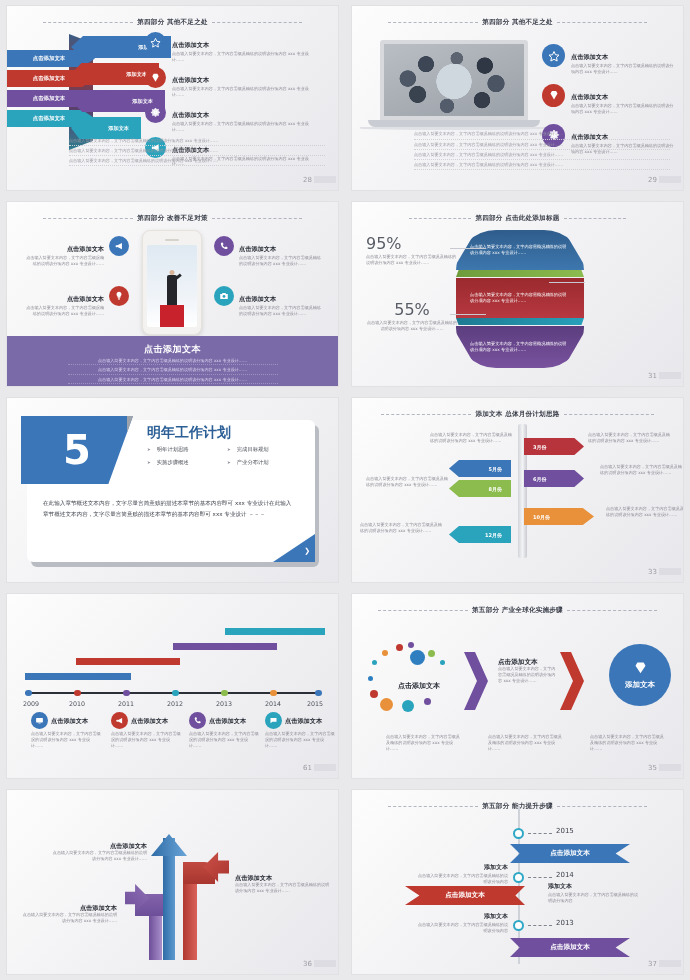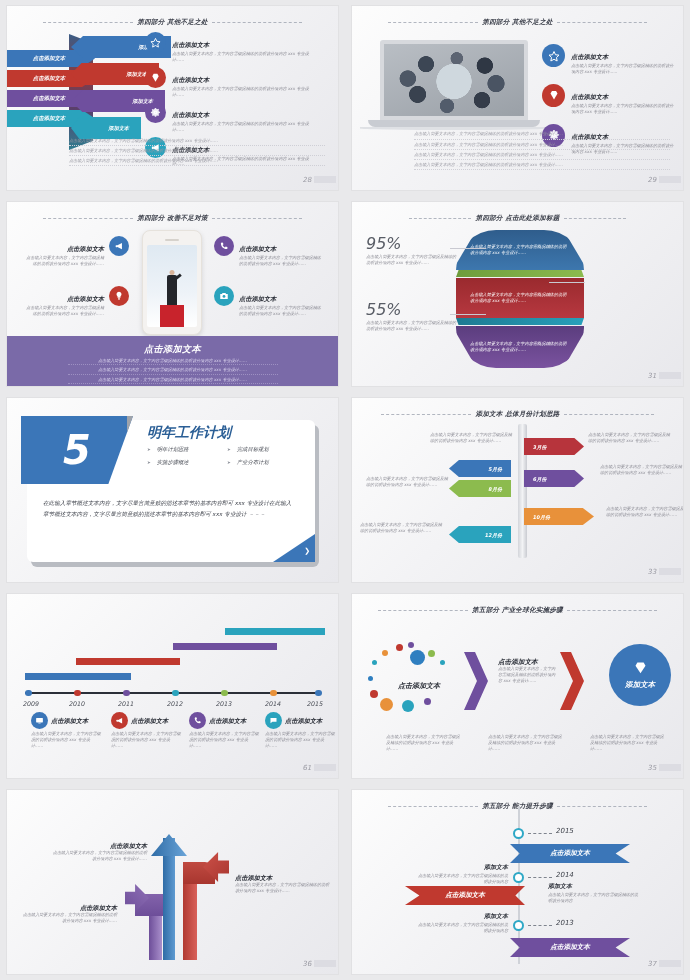--- a/index.html
+++ b/index.html
@@ -5,21 +5,21 @@
   * { box-sizing: border-box; margin:0; padding:0; }
   html,body { width:690px; height:980px; background:#e9e9eb; }
   body { font-family:"DejaVu Sans","Liberation Sans",sans-serif; }
 
   .grid { width:690px; height:980px; display:grid;
           grid-template-columns:345px 345px; grid-template-rows:repeat(5,196px); }
 
   .slide { position:relative; width:345px; height:196px; padding:6px 7px; }
   .canvas { position:relative; width:331px; height:184px;
             background:linear-gradient(135deg,#fdfdfd 0%,#f3f3f5 45%,#e8e8ec 100%);
-            box-shadow:0 0 0 1px rgba(0,0,0,.03); overflow:hidden;font-style:italic; }
+            box-shadow:0 0 0 1px rgba(0,0,0,.03); overflow:hidden; }
 
   
   .hdr { position:absolute; top:10px; left:0; width:100%; height:12px;
          display:flex; align-items:center; justify-content:center; gap:4px; }
   .dots { flex:0 0 90px; height:1px; border-top:1px dashed #9aa0ad; opacity:.75; }
   .dots.short { flex:0 0 62px; }
   .hdr-txt { font-size:6.6px; font-weight:bold; color:#3b3f4a; white-space:nowrap;
              letter-spacing:.2px; }
 
   .pgno { position:absolute; right:8px; bottom:6px; font-size:7px; color:#9b9ba4; }
@@ -121,21 +121,21 @@
   .bg1{ top:40px; height:7px; background:linear-gradient(90deg,#6e9c3c,#8cbb4e);
         clip-path:polygon(2% 0,98% 0,100% 100%,0 100%); }
   .b2 { top:48px; height:40px; background:linear-gradient(180deg,#9a2a2e,#b73840);
         clip-path:polygon(0 0,100% 0,100% 100%,0 100%); }
   .bg2{ top:88px; height:7px; background:linear-gradient(90deg,#1d7a92,#28a0ba);
         clip-path:polygon(0 0,100% 0,98% 100%,2% 100%); }
   .b3 { top:96px; height:42px; background:linear-gradient(180deg,#5b3d7e,#7a529f);
         clip-path:polygon(0 0,100% 0,100% 16%,84% 100%,16% 100%,0 16%); border-radius:0 0 40px 40px;}
   .pct { font-size:16px; color:#595d66; font-weight:normal; line-height:1; }
   .s31-a { position:absolute; left:14px; top:34px; width:92px; }
-  .s31-b { position:absolute; left:14px; top:100px; width:92px; }
+  .s31-b { position:absolute; left:14px; top:100px; width:92px;text-align:center; }
   .s31-c { position:absolute; right:10px; top:68px; width:92px; text-align:left; }
   .lead { position:absolute; height:1px; background:#c9c9d1; }
 
   
   .s32-card { position:absolute; left:20px; top:22px; width:288px; height:142px;
               background:#fff; border-radius:6px; box-shadow:4px 5px 0 #b9bcc2; }
   .s32-num { position:absolute; left:-6px; top:-4px; width:112px; height:68px;
              background:#3b76b8; color:#fff; font-size:40px; font-weight:bold;
              display:flex; align-items:center; justify-content:center;
              clip-path:polygon(0 0,100% 0,78% 100%,0 100%); }

